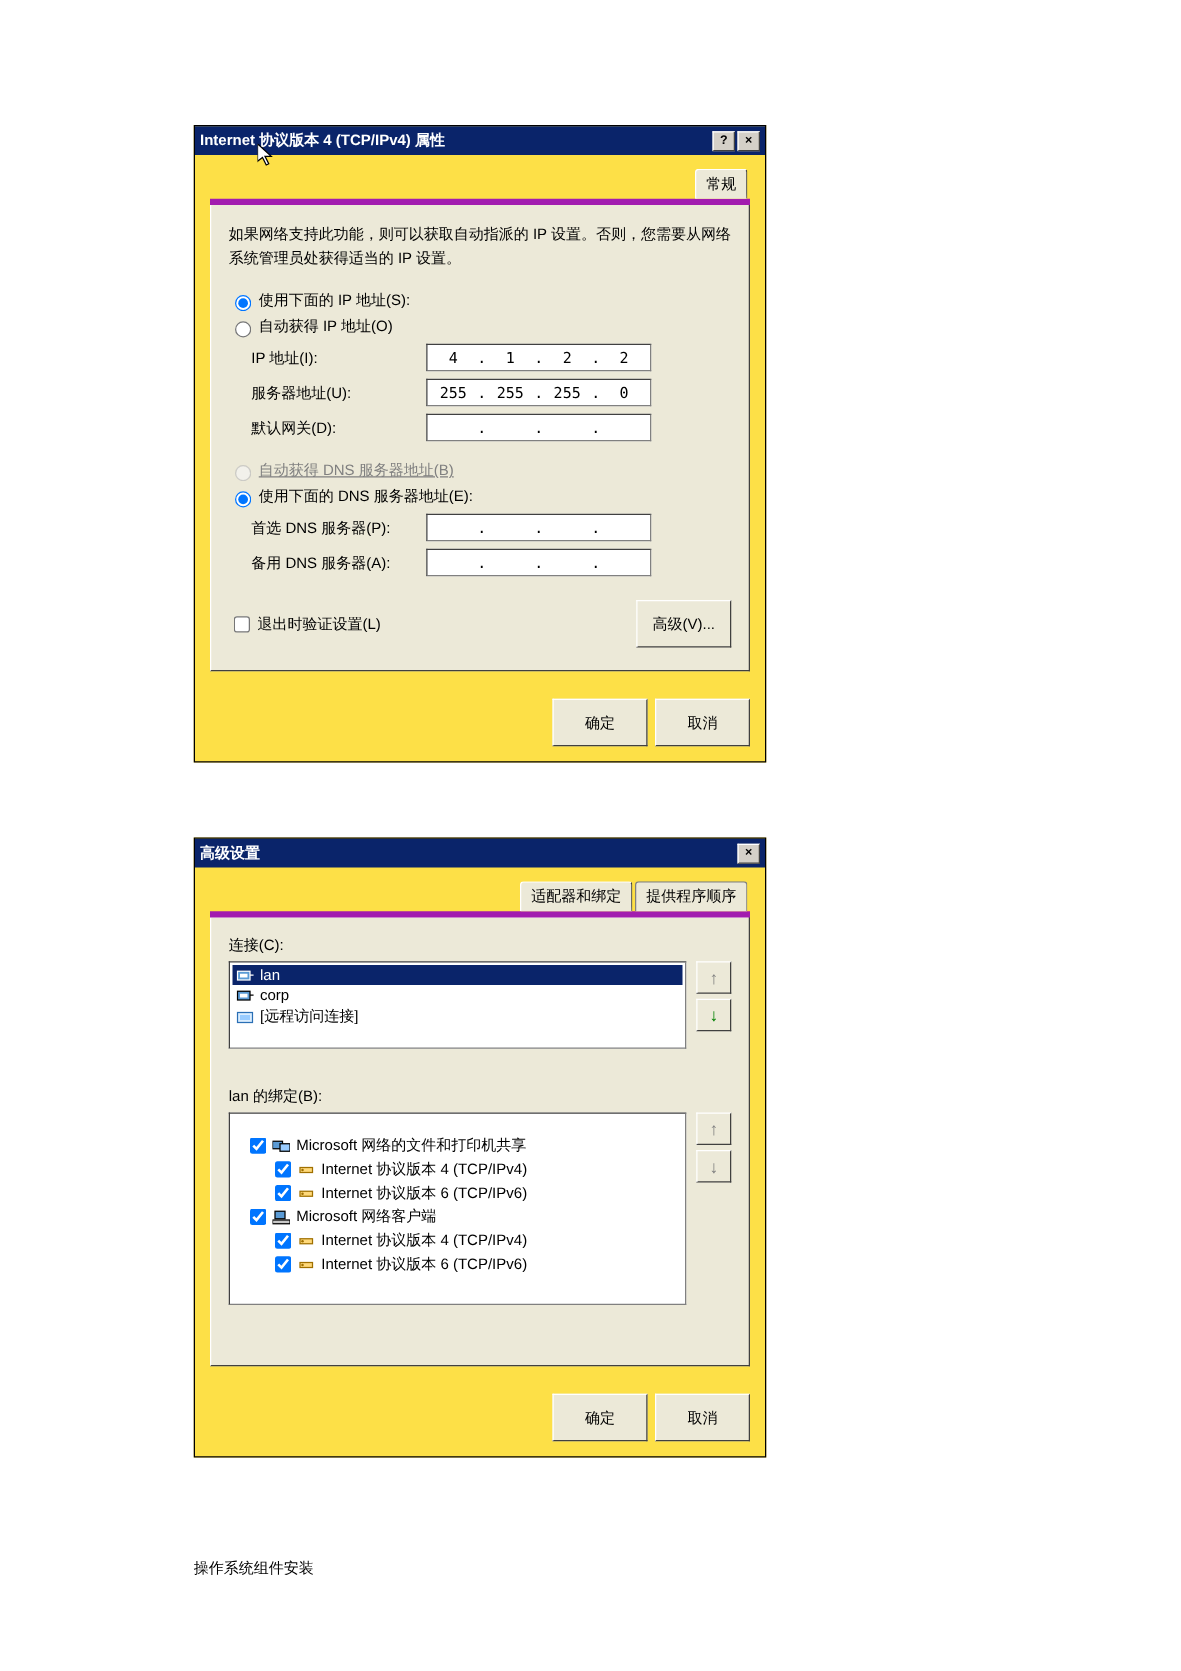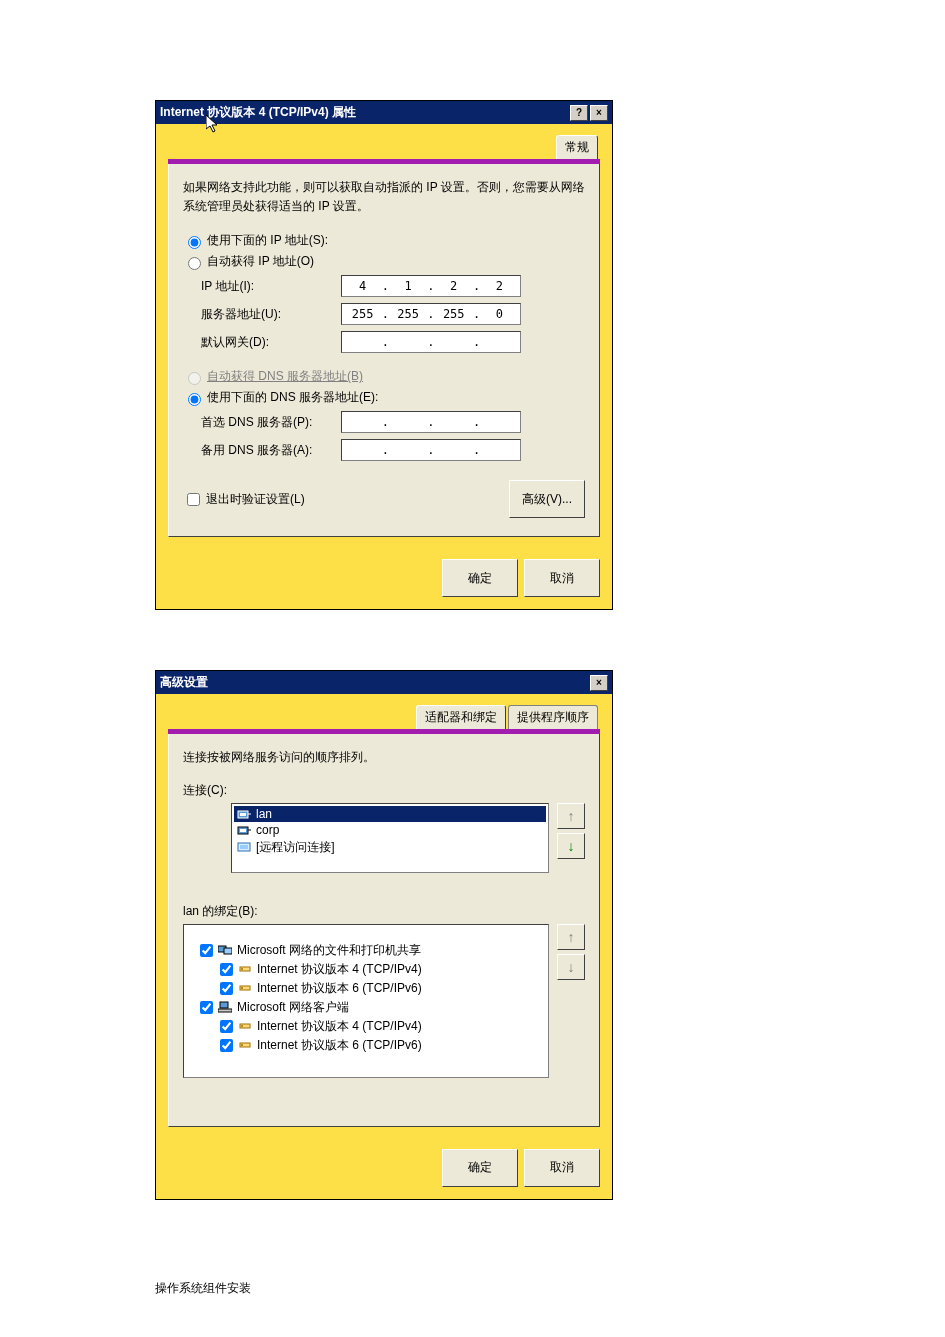--- a/index.html
+++ b/index.html
@@ -174,21 +174,20 @@
   }
   .listbox {
     background: #fff;
     border: 1px solid #808080;
     border-top-color: #404040;
     border-left-color: #404040;
     height: 64px;
     overflow: auto;
     padding: 2px;
     font-size: 12px;
-    margin-left: 48px;
   }
   .listbox .li {
     display: flex;
     align-items: center;
     padding: 1px 2px;
   }
   .listbox .li.selected {
     background: #0a246a;
     color: #fff;
   }
@@ -369,21 +368,20 @@
     <div class="titlebar">
       <span class="title-text">高级设置</span>
       <div class="title-btn">×</div>
     </div>
     <div class="dialog-body">
       <div class="tab-strip">
         <div class="tab active">适配器和绑定</div>
         <div class="tab inactive">提供程序顺序</div>
       </div>
       <div class="tab-panel">
-        <div class="desc">连接按被网络服务访问的顺序排列。</div>
 
         <div class="groupcaption">连接(C):</div>
         <div class="listgroup">
           <div class="listcol">
             <div class="listbox" id="connlist">
                 <div class="li selected">
                   <span class="icon">
                     <svg width="14" height="12">
                       <rect x="1" y="3" width="10" height="7" fill="#5b9bd5" stroke="#fff"></rect>
                       <rect x="3" y="5" width="6" height="3" fill="#fff"></rect>

